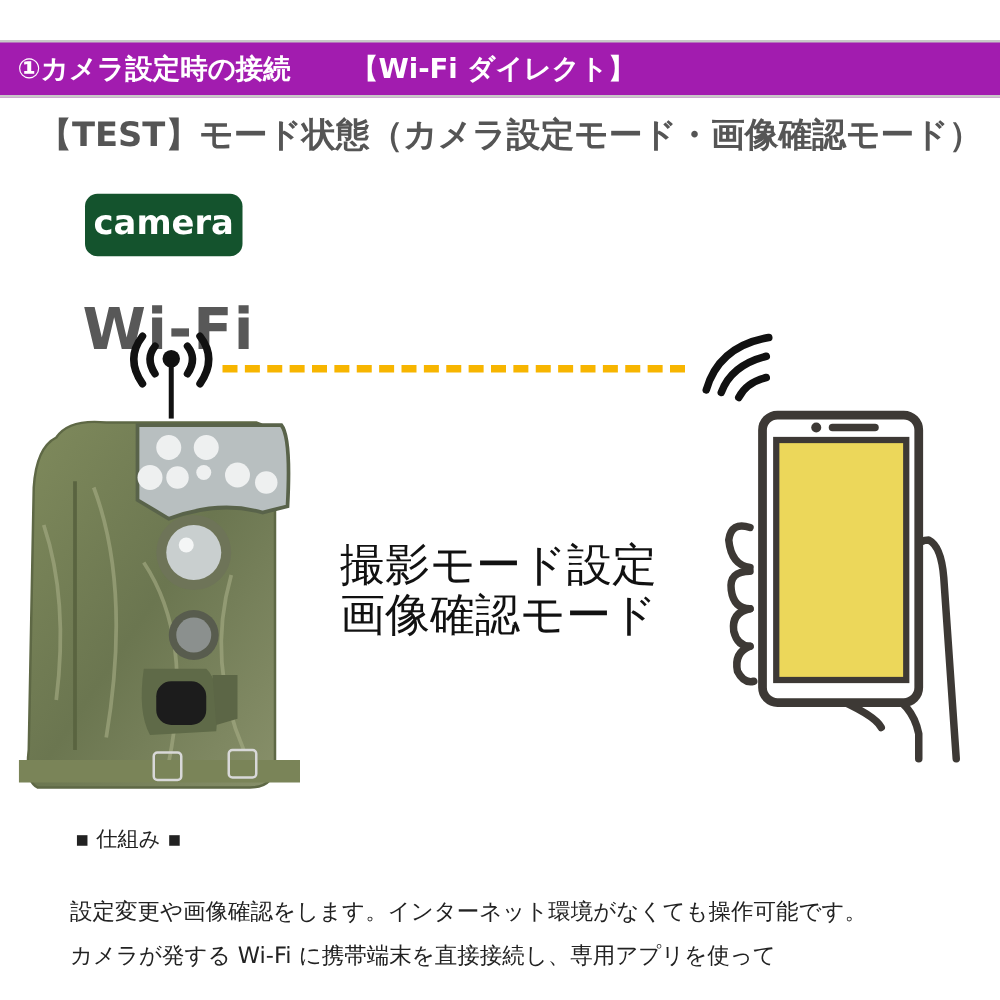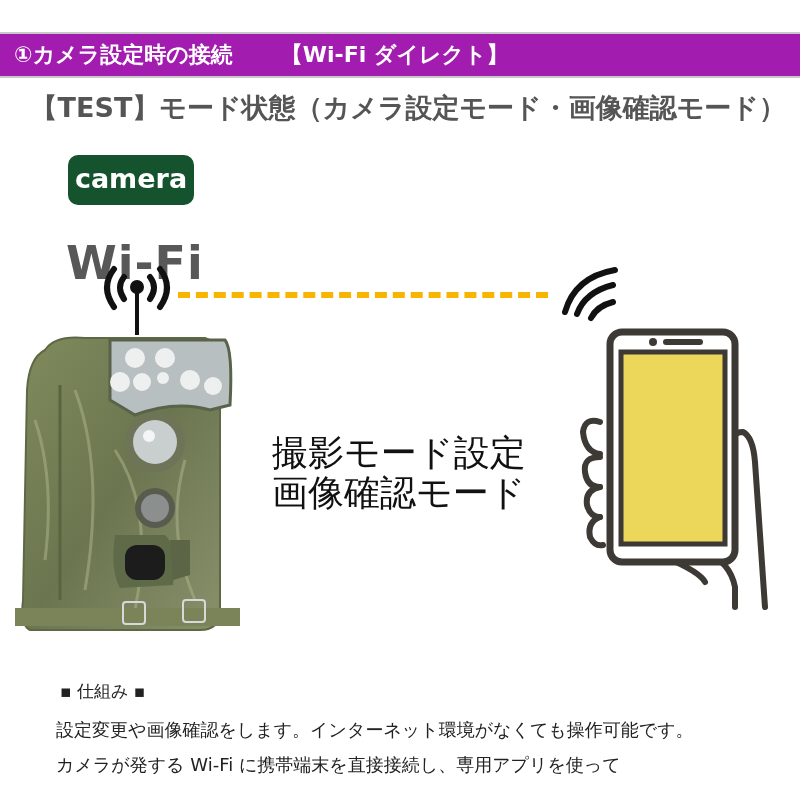--- a/index.html
+++ b/index.html
@@ -8,21 +8,21 @@
     .header-bar { position:absolute; left:0; top:32px; width:800px; height:46px;
                   background:#a21caf; border-top:2px solid #c8c8c8; border-bottom:2px solid #c8c8c8; box-sizing:border-box; }
     .header-title { position:absolute; left:14px; top:6px; color:#fff; font-weight:bold; font-size:22px; letter-spacing:0px; white-space:nowrap; }
     .header-title .gap { display:inline-block; width:48px; }
     .subtitle { position:absolute; right:14px; top:90px; color:#555; font-weight:bold; font-size:27px; white-space:nowrap; }
     .badge-camera { position:absolute; left:68px; top:155px; width:126px; height:50px; background:#14532d; border-radius:10px;
                     color:#fff; font-weight:bold; font-size:27px; text-align:center; line-height:48px; }
     .wifi-word { position:absolute; left:66px; top:200px; font-size:46px; font-weight:bold; color:#585858; letter-spacing:1px;margin-top:36px; }
     .dash-line { position:absolute; left:178px; top:292px; width:370px; height:0; border-top:6px dashed #f7b500; }
     .center-text { position:absolute; left:272px; top:405px; font-size:36px; font-weight:normal; color:#111; line-height:40px;margin-top:28px; }
-    .explain-title { position:absolute; left:60px; top:680px; font-size:17px; color:#222; }
+    .explain-title { position:absolute; left:60px; top:660px; font-size:17px; color:#222; }
     .explain-body { position:absolute; left:56px; top:712px; font-size:18px; color:#222; line-height:35px; white-space:nowrap; }
     svg { position:absolute; }
   </style>
 </head>
 <body>
 
 <div class="header-bar">
   <div class="header-title">
     <span>①カメラ設定時の接続</span><span class="gap"></span><span>【Wi-Fi ダイレクト】</span>
   </div>

